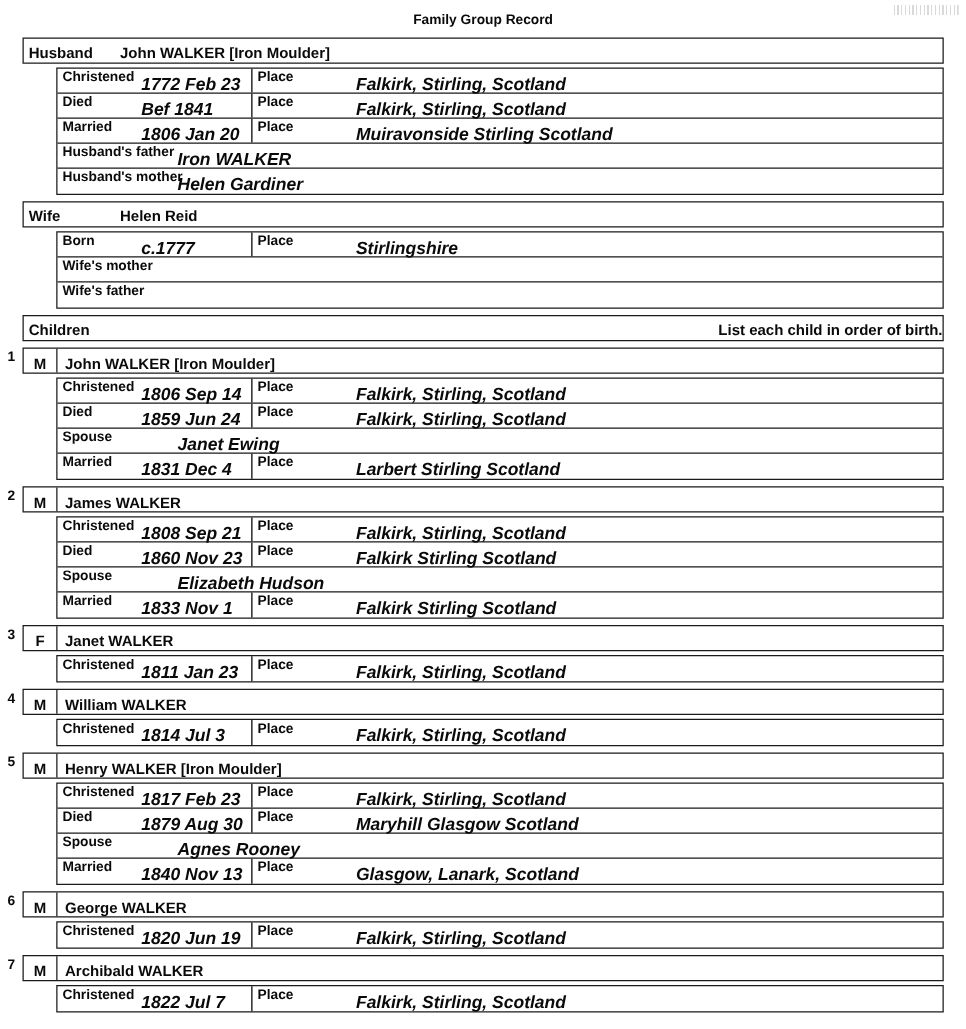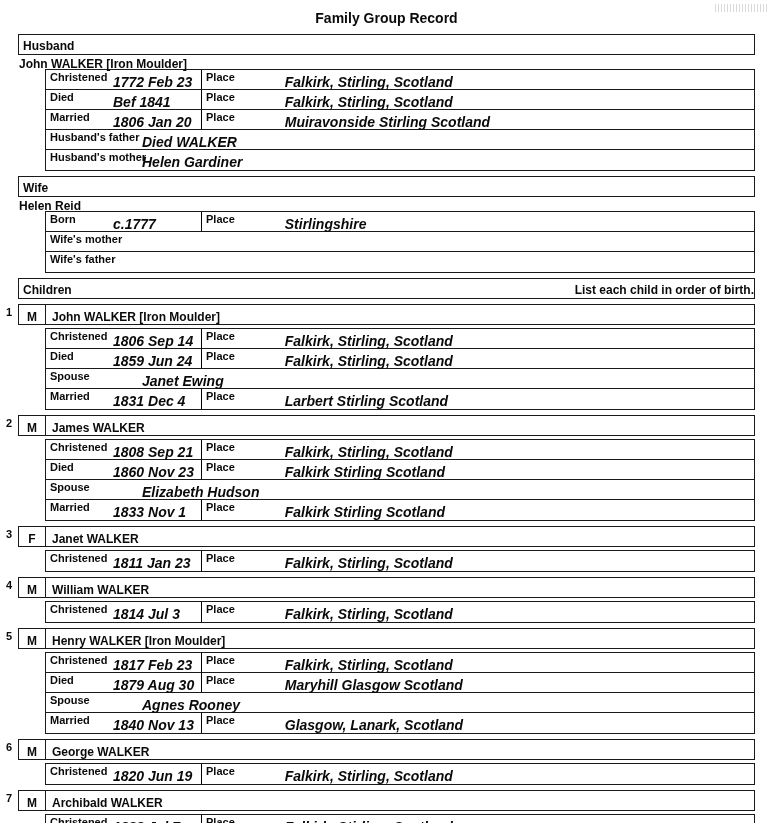--- a/index.html
+++ b/index.html
@@ -2,29 +2,29 @@
 <html><head>
 <meta charset="utf-8">
 <style>
   * { box-sizing: border-box; }
   html,body { margin:0; padding:0; background:#fdfdfd; }
   .page {
     width: 773px; height: 823px; position: relative; background:#fff;
     font-family: "Liberation Sans", "DejaVu Sans", sans-serif;
     font-weight: bold; color:#0a0a0a; overflow:hidden;
   }
-  .title { text-align:center; font-size:14px; padding:10px 0 8px; }
+  .title { text-align:center; font-size:11px; padding:10px 0 8px; }
   .corner-note {
     position:absolute; top:4px; right:6px; width:52px; height:8px; opacity:.65;
     background: repeating-linear-gradient(90deg,#c4c4c4 0 1px, transparent 1px 3px);
   }
   .record { margin: 0 18px; }
   .block { border:1px solid #1a1a1a; background:#fff; }
 
-  .sec-hdr { height:21px; display:flex; margin-bottom:14px;flex-direction:column; }
+  .sec-hdr { height:21px; display:flex; margin-bottom:3px; }
   .sec-label { padding:4px 0 0 4px; width:77px; font-size:12px; flex:none; }
   .sec-name  { padding-top:4px; font-size:12px; }
 
   .banner { height:21px; display:flex; margin-bottom:5px;justify-content:space-between; }
   .banner .sec-label { width:68px; }
   .banner .instruction { font-size:12px; padding-top:4px; }
 
   .detail { margin-left:27px; margin-bottom:5px; }
   .row { display:flex; height:20px; border-bottom:1px solid #1a1a1a; }
   .row:last-child { border-bottom:none;justify-content:center; }
@@ -82,21 +82,21 @@
           <span class="fvalue">1806 Jan 20</span>
         </div>
         <div class="cell-place">
           <span class="flabel">Place</span>
           <span class="fvalue">Muiravonside Stirling Scotland</span>
         </div>
       </div>
       <div class="row">
         <div class="cell-full">
           <span class="flabel wide">Husband's father</span>
-          <span class="fvalue">Died WALKER</span>
+          <span class="fvalue">Iron WALKER</span>
         </div>
       </div>
       <div class="row">
         <div class="cell-full">
           <span class="flabel wide">Husband's mother</span>
           <span class="fvalue">Helen Gardiner</span>
         </div>
       </div>
     </div>
 

